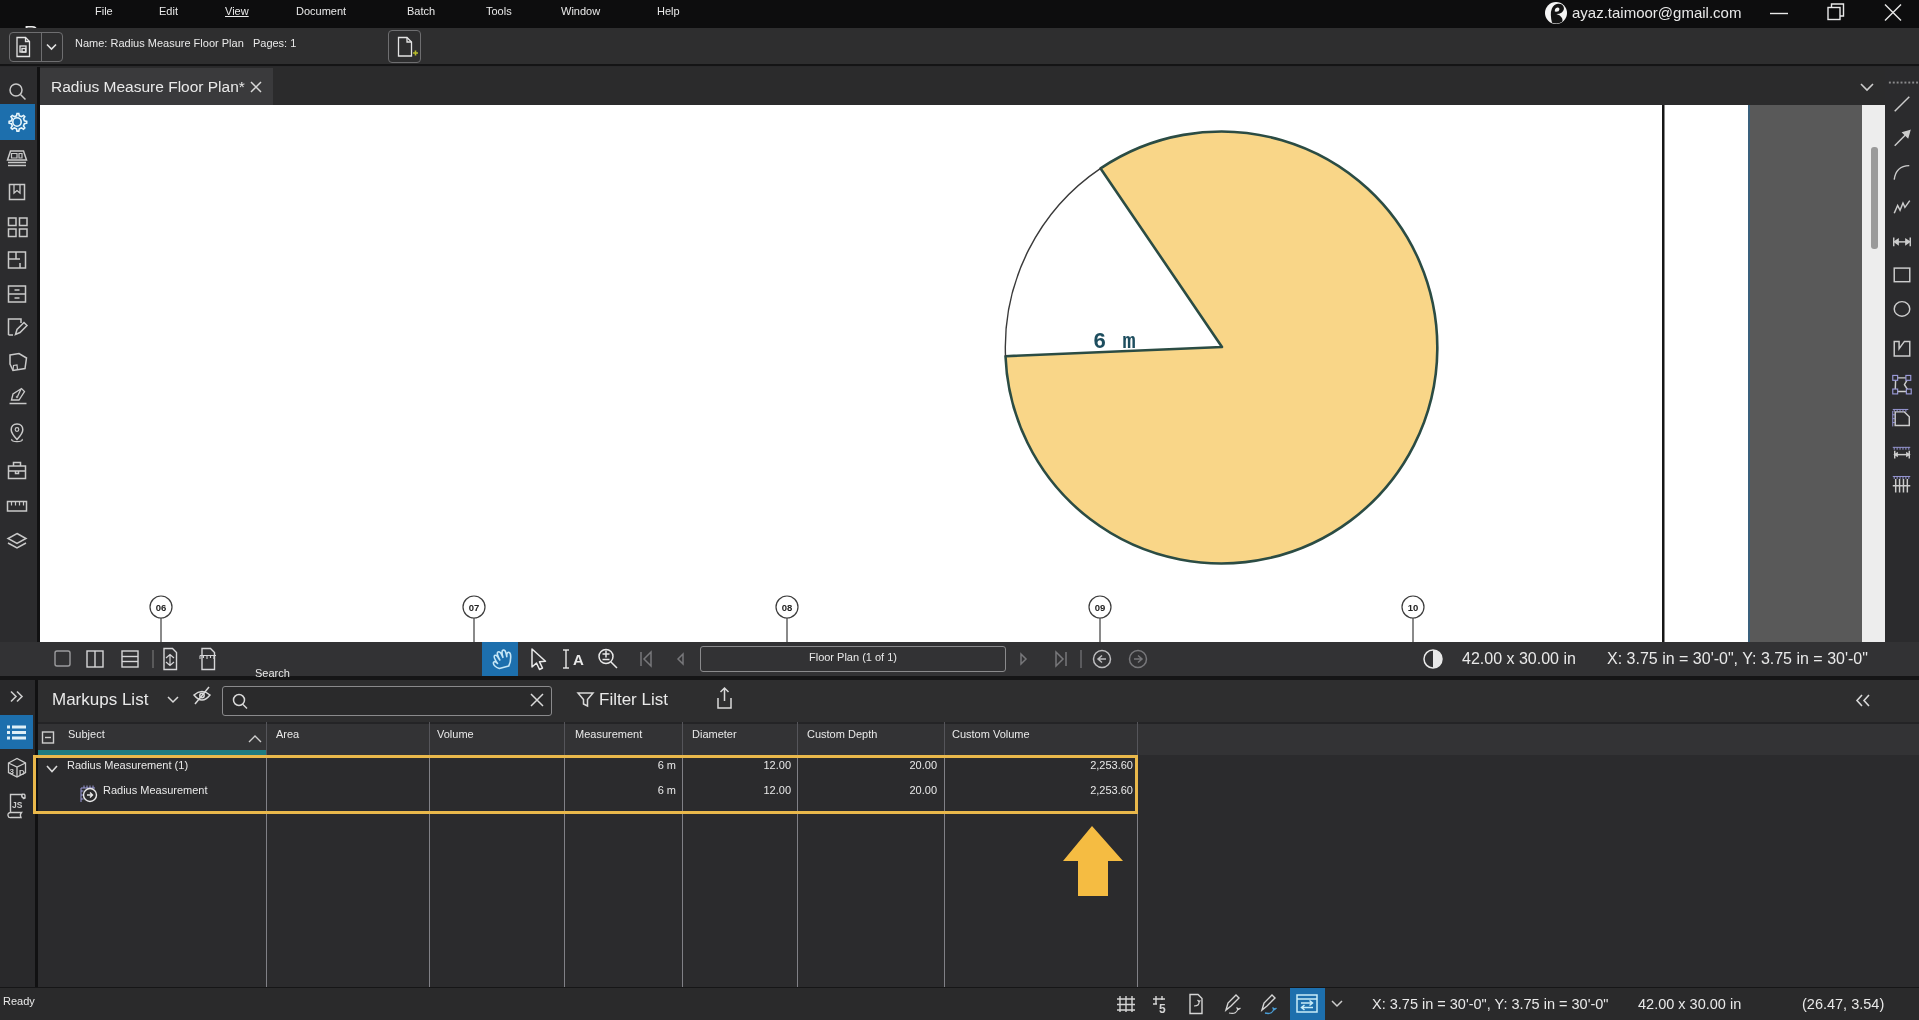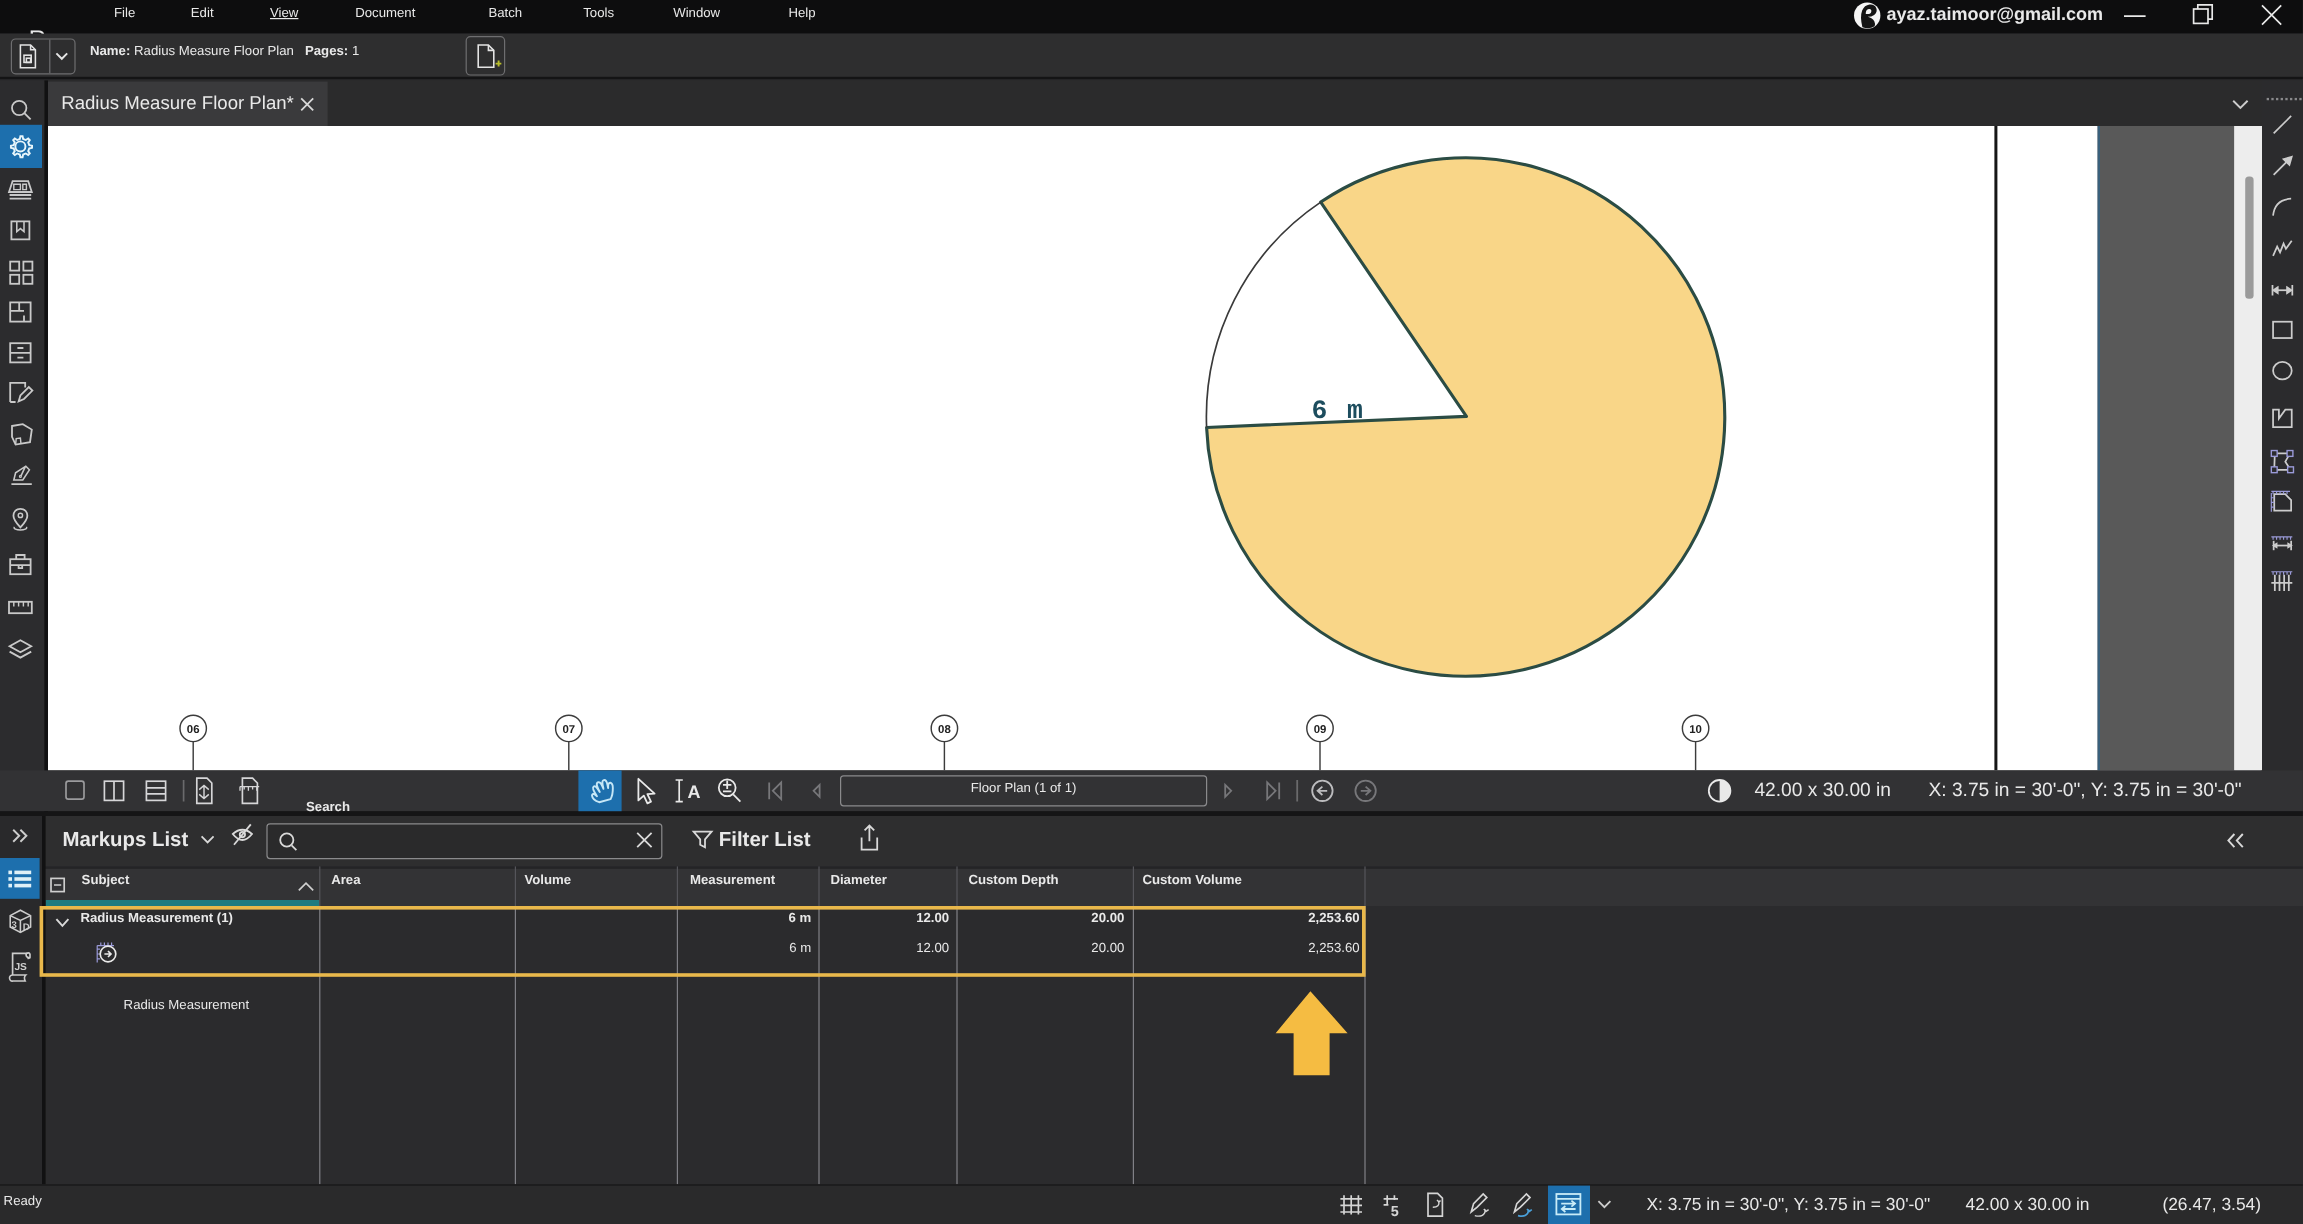--- a/index.html
+++ b/index.html
@@ -1,20 +1,20 @@
 <!DOCTYPE html>
 <html><head>
 <meta charset="utf-8">
 <style>
   * { margin:0; padding:0; box-sizing:border-box; }
   html,body { width:1919px; height:1020px; overflow:hidden; background:#29292b;
     font-family:"Liberation Sans", sans-serif; }
   .abs { position:absolute; }
   .txt { color:#e9e9e9; font-size:11px; }
-  .b { font-weight:bold; }
+  .b { font-weight:normal; }
 </style>
 </head>
 <body>
 <div class="abs" style="left:0;top:0;width:1919px;height:1020px;">
 
   <div class="abs" style="left:0;top:0;width:1919px;height:28px;background:#0d0d0e;"></div>
   <div class="abs txt" style="left:24px;top:4px;font-size:20px;margin-top:18px;">Revu</div>
   <div class="abs txt" style="left:95px;top:5px;">File</div>
   <div class="abs txt" style="left:159px;top:5px;">Edit</div>
   <div class="abs txt" style="left:225px;top:5px;text-decoration:underline;">View</div>
@@ -367,21 +367,21 @@
   <div class="abs txt b" style="left:837px;top:759px;width:100px;text-align:right;">20.00</div>
   <div class="abs txt b" style="left:1013px;top:759px;width:120px;text-align:right;">2,253.60</div>
 
   <svg class="abs" style="left:79px;top:782px;" width="22" height="22" viewBox="0 0 22 22">
     <g stroke="#9a9ad8" stroke-width="1">
       <path d="M 2 6 V 20 M 2 6 H 16 M 2 9 H 4.5 M 2 13 H 4.5 M 2 17 H 4.5 M 5 6 V 3.5 M 8 6 V 3.5 M 11 6 V 3.5 M 14 6 V 3.5" fill="none"></path>
     </g>
     <circle cx="11" cy="13" r="6.5" fill="none" stroke="#e9e9e9" stroke-width="1.4"></circle>
     <path d="M 8 13 H 13 M 11 10.5 L 13.5 13 L 11 15.5" stroke="#e9e9e9" stroke-width="1.4" fill="none"></path>
   </svg>
-  <div class="abs txt" style="left:103px;top:784px;margin-top:48px;">Radius Measurement</div>
+  <div class="abs txt" style="left:103px;top:784px;">Radius Measurement</div>
   <div class="abs txt" style="left:576px;top:784px;width:100px;text-align:right;">6 m</div>
   <div class="abs txt" style="left:691px;top:784px;width:100px;text-align:right;">12.00</div>
   <div class="abs txt" style="left:837px;top:784px;width:100px;text-align:right;">20.00</div>
   <div class="abs txt" style="left:1013px;top:784px;width:120px;text-align:right;">2,253.60</div>
 
   <svg class="abs" style="left:1058px;top:822px;" width="70" height="78" viewBox="0 0 70 78">
     <path d="M 34 4 L 65 39 L 50 39 L 50 74 L 20 74 L 20 39 L 5 39 Z" fill="#f5bc42"></path>
   </svg>
 
   <div class="abs" style="left:0;top:680px;width:35px;height:307px;background:#29292b;"></div>

